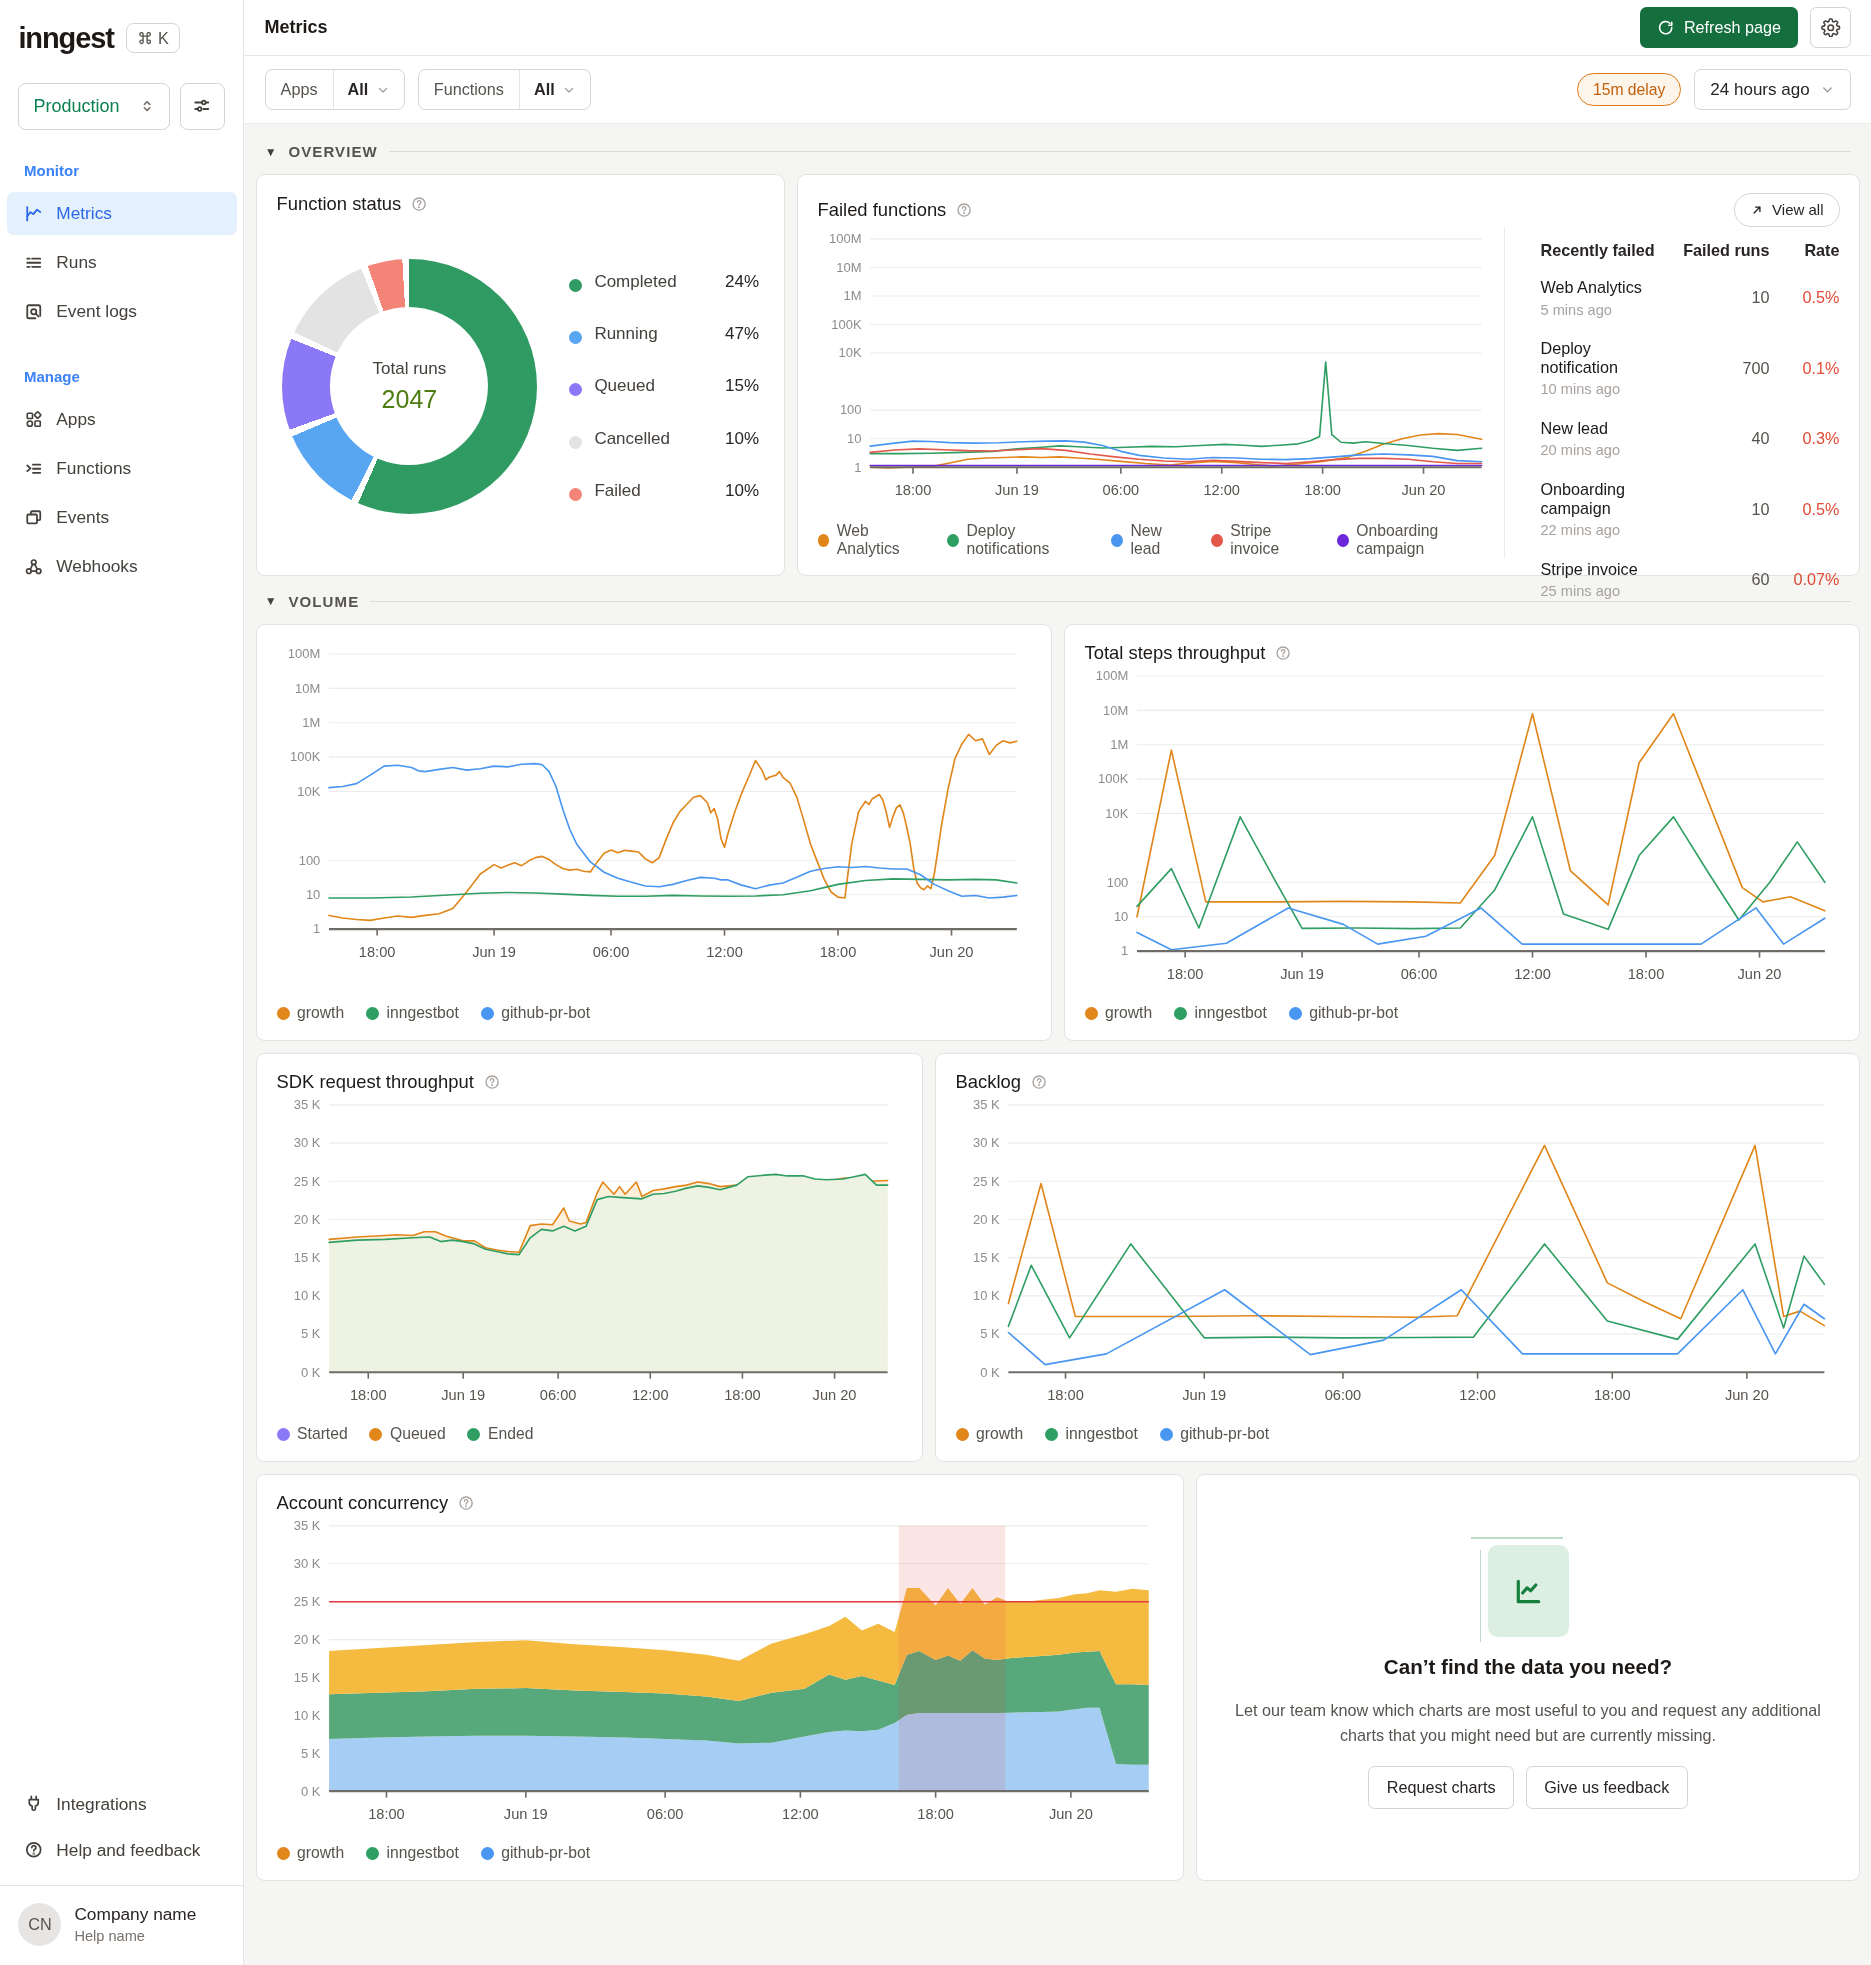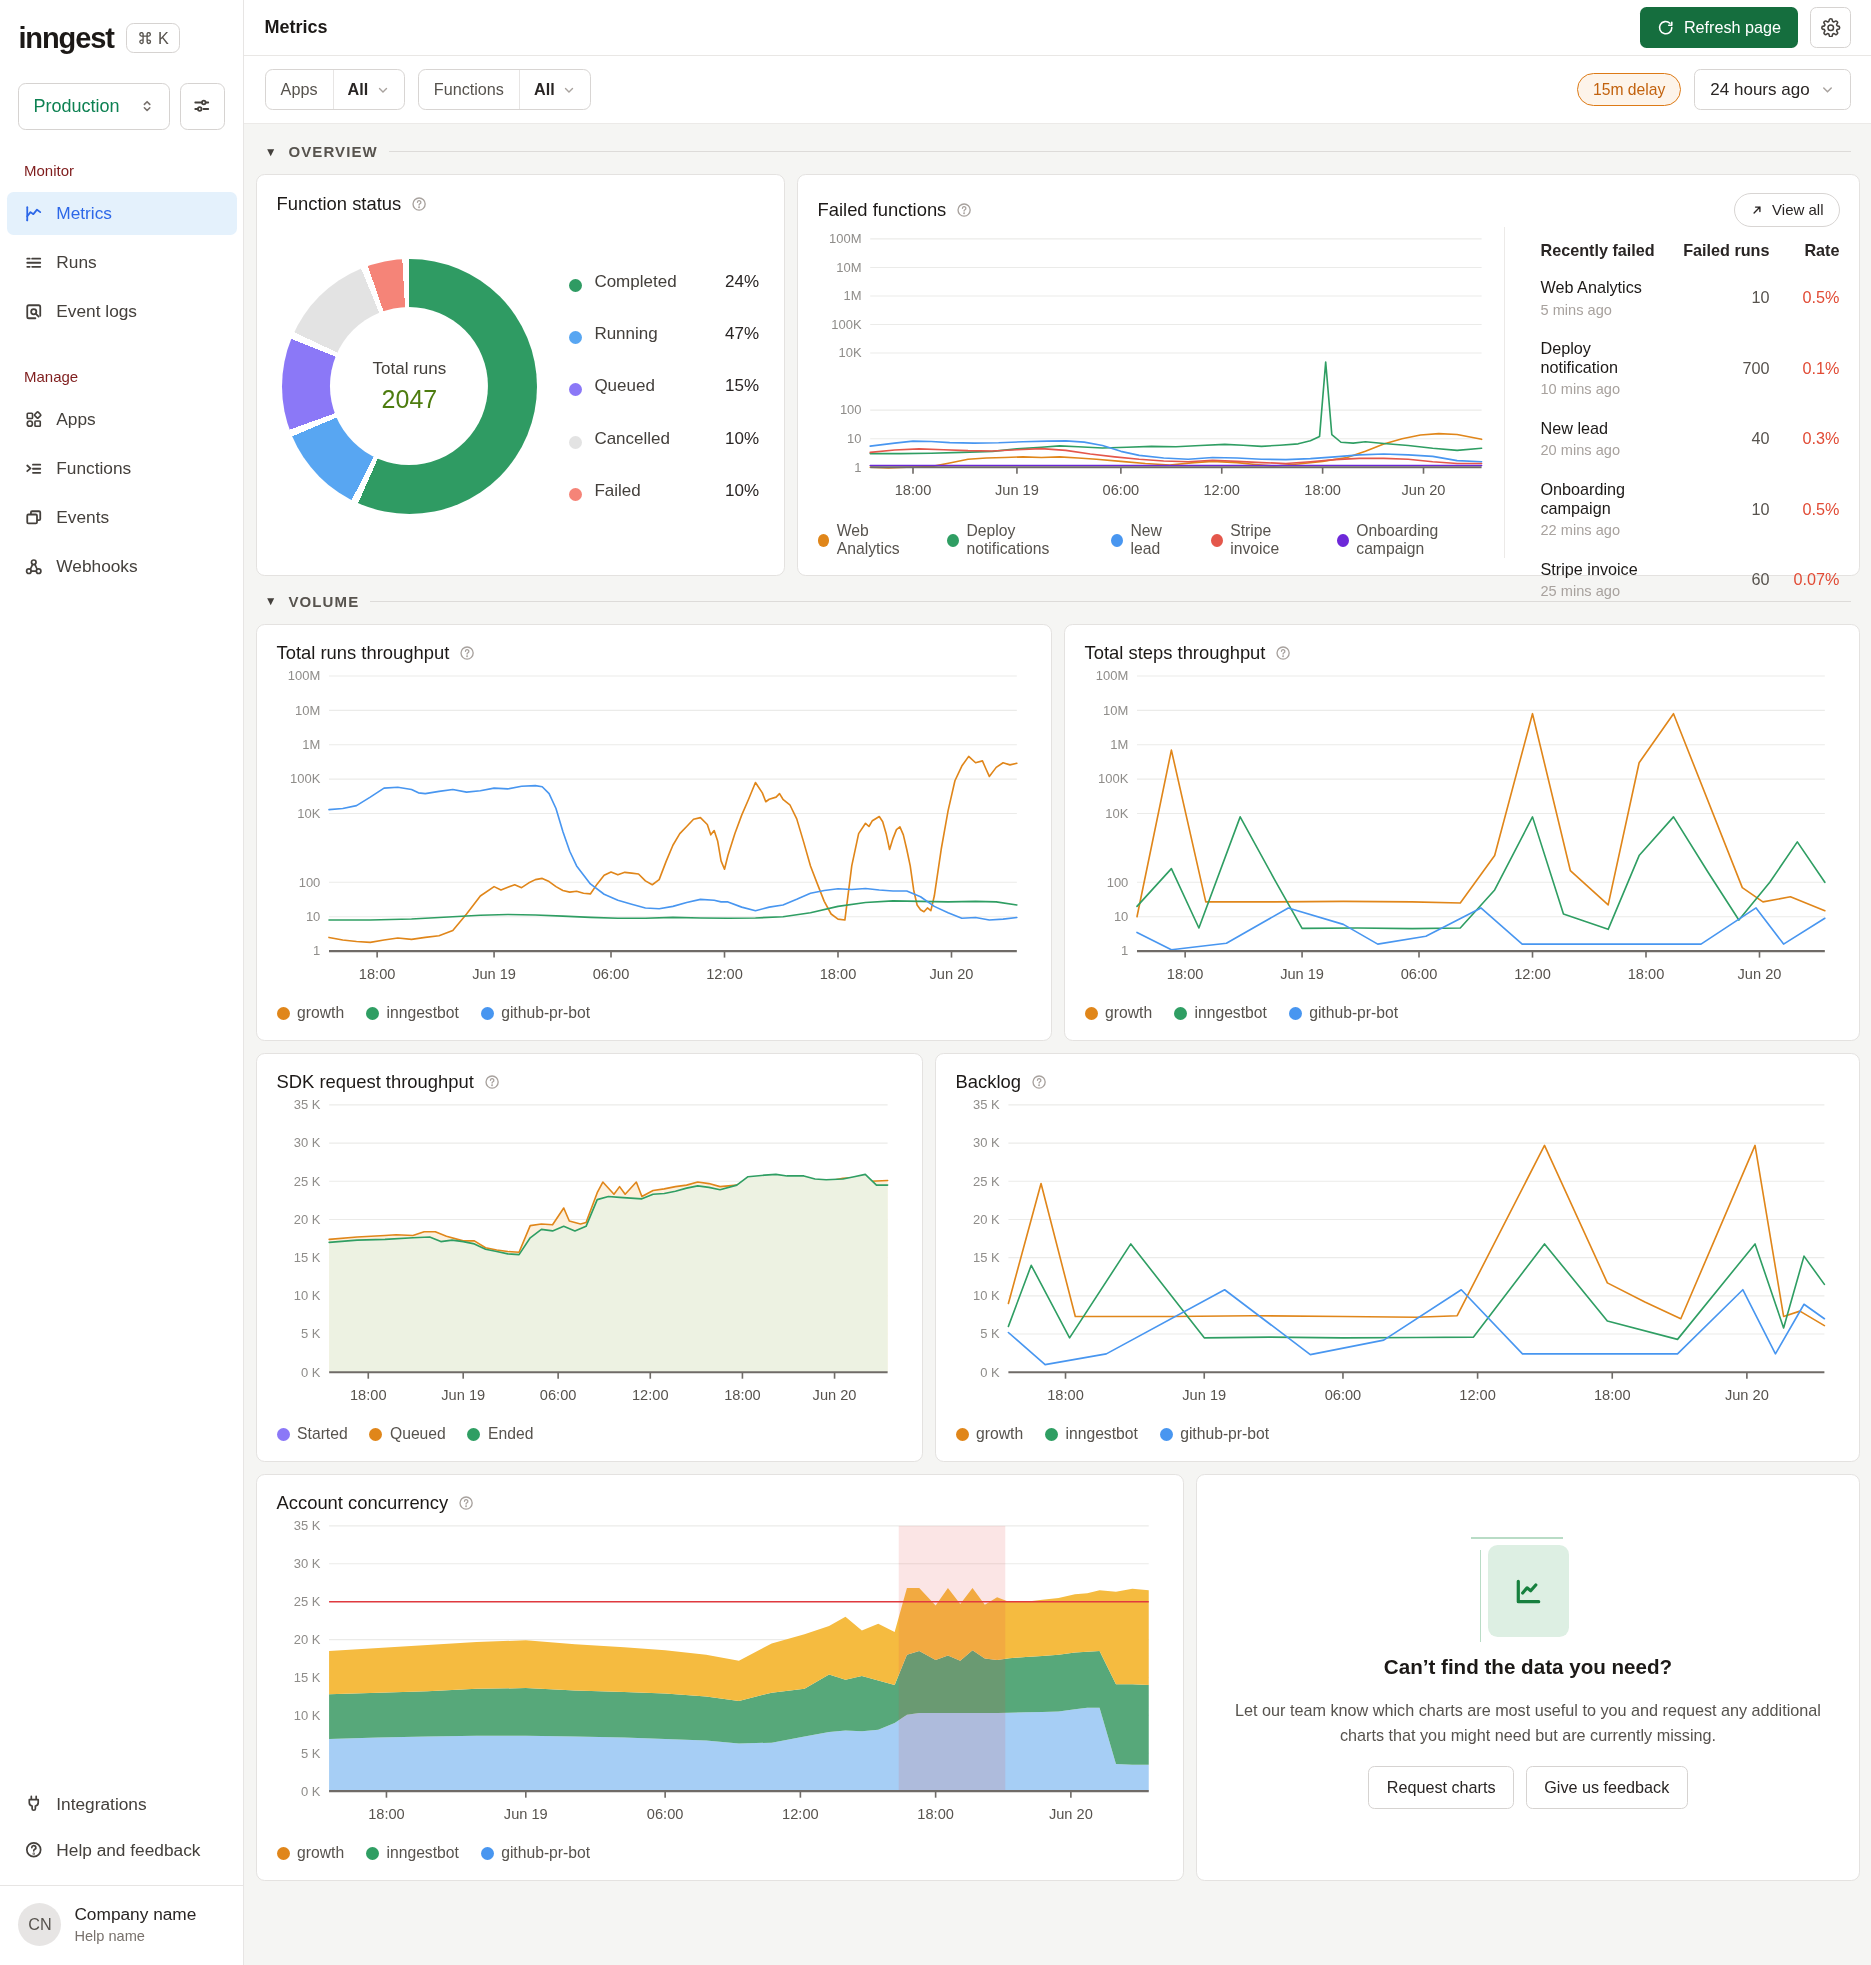--- a/index.html
+++ b/index.html
@@ -9,21 +9,21 @@
 
   
   .sidebar{width:244px;min-width:244px;border-right:1.1px solid #e7e5e4;display:flex;flex-direction:column;padding-top:21.7px;background:#fff}
   .side-pad{padding:0 18.4px}
   .logo-row{display:flex;align-items:center;gap:12px;margin-bottom:28px}
   .logo{font-weight:800;font-size:29px;letter-spacing:-1.1px;color:#1c1917}
   .kbd{border:1.1px solid #d6d3d1;border-radius:7.6px;padding:4.3px 9.7px;font-size:16.2px;color:#57534e;display:flex;gap:5.4px;align-items:center}
   .env-row{display:flex;gap:9.7px}
   .env-select{flex:1;display:flex;align-items:center;justify-content:space-between;border:1.1px solid #d6d3d1;border-radius:7.6px;padding:10.8px 14px;color:#0d8152;font-size:18px;background:#fff}
   .icon-btn{border:1.1px solid #d6d3d1;border-radius:7.6px;width:45px;display:flex;align-items:center;justify-content:center;color:#44403c;background:#fff}
-  .section-label{color:#7f1d1d;font-size:15px;margin:32.5px 24px 9.7px;font-weight:400}
+  .section-label{color:#3b82f6;font-size:15px;margin:32.5px 24px 9.7px;font-weight:700}
   .nav-item{display:flex;align-items:center;gap:13px;margin:3.2px 6.5px;padding:10.8px 17.3px;font-size:17.3px;color:#44403c;border-radius:6.5px;cursor:pointer}
   .nav-item svg{width:19.5px;height:19.5px;flex:none}
   .nav-item.active{background:#e4f1fc;color:#2c67e8}
   .side-footer{margin-top:auto}
   .divider{border-top:1.1px solid #e7e5e4;margin-top:14px}
   .profile{display:flex;gap:13px;padding:16.2px 18.4px 19.5px;align-items:center}
   .avatar{width:43px;height:43px;border-radius:50%;background:#e7e5e4;display:flex;align-items:center;justify-content:center;font-size:16.2px;color:#57534e}
   .company{font-size:17.3px;color:#292524}
   .user{font-size:14.6px;color:#78716c;margin-top:3.2px}
 
@@ -462,30 +462,20 @@
       </div>
 
       <div class="section-head">
         <span class="tri">▼</span>
         <span>VOLUME</span>
         <span class="rule"></span>
       </div>
 
       <div class="row" style="height:417px">
         <div class="card" style="flex:1">
-          <div class="card-title-row">
-              <span>Total runs throughput</span>
-            <span class="help-ic">
-                <svg width="16.2" height="16.2" viewBox="0 0 24 24" fill="none" stroke="currentColor" stroke-width="2">
-                  <circle cx="12" cy="12" r="9"></circle>
-                  <path d="M9.6 9.3a2.5 2.5 0 1 1 3.7 2.2c-.8.45-1.3.95-1.3 1.8" stroke-linecap="round"></path>
-                  <circle cx="12" cy="16.8" r="0.5" fill="currentColor"></circle>
-                </svg>
-              </span>
-            </div>
           <div class="chart">
               <svg viewBox="0 0 1394 622" width="755" height="337">
                 <line x1="96" x2="1366" y1="22" y2="22" stroke="#ebebe9" stroke-width="2"></line>
                 <text x="80" y="30" text-anchor="end" font-size="24" fill="#8f8d8a">100M</text>
                 <line x1="96" x2="1366" y1="85.5" y2="85.5" stroke="#ebebe9" stroke-width="2"></line>
                 <text x="80" y="93.5" text-anchor="end" font-size="24" fill="#8f8d8a">10M</text>
                 <line x1="96" x2="1366" y1="149" y2="149" stroke="#ebebe9" stroke-width="2"></line>
                 <text x="80" y="157" text-anchor="end" font-size="24" fill="#8f8d8a">1M</text>
                 <line x1="96" x2="1366" y1="212.5" y2="212.5" stroke="#ebebe9" stroke-width="2"></line>
                 <text x="80" y="220.5" text-anchor="end" font-size="24" fill="#8f8d8a">100K</text>

